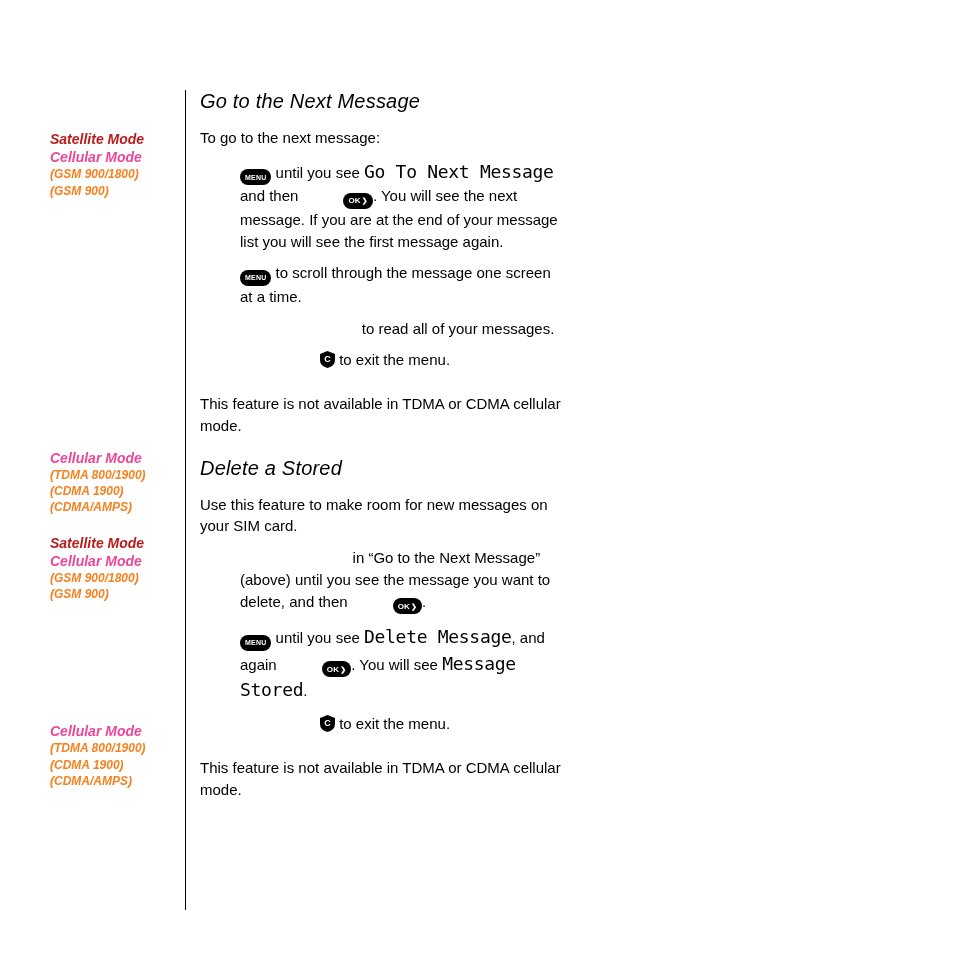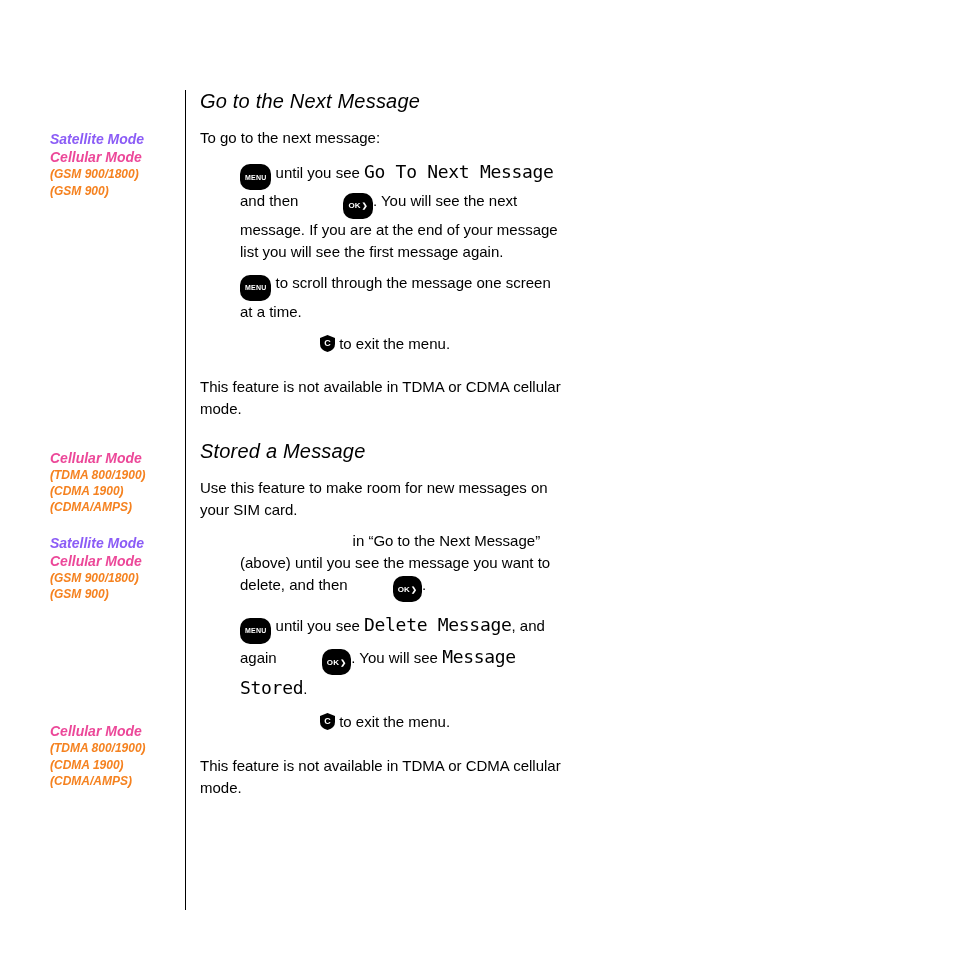--- a/index.html
+++ b/index.html
@@ -25,21 +25,21 @@
     flex: 0 0 1px;
     align-self: stretch;
     min-height: 820px;
   }
   .main {
     flex: 1;
     padding-left: 14px;
     max-width: 380px;
   }
   .side-block { font-weight: 700; font-style: italic; font-size: 14px; line-height: 1.3; }
-  .satellite { color: #8b5cf6; }
+  .satellite { color: #b91c1c; }
   .cellular  { color: #ec4899; }
   .sub       { color: #f58220; font-size: 12px; font-weight: 700; font-style: italic; line-height: 1.35; }
   h2 {
     font-size: 20px;
     font-weight: 400;
     font-style: italic;
     margin-bottom: 14px;
     letter-spacing: 0.2px;
   }
   p.body {
@@ -59,21 +59,21 @@
     letter-spacing: -0.3px;
   }
   
   .pill {
     display: inline-flex;
     align-items: center;
     justify-content: center;
     background: #000;
     color: #fff;
     border-radius: 10px;
-    height: 26px;
+    height: 16px;
     min-width: 26px;
     padding: 0 5px;
     font-size: 7px;
     font-weight: 700;
     line-height: 15px;
     vertical-align: -2px;
     letter-spacing: 0.2px;
   }
   .pill.ok { min-width: 28px; font-size: 8px; border-radius: 10px; }
   .pill.ok::after { content: "\276F"; font-size: 7px; margin-left: 1px; }
@@ -139,35 +139,38 @@
 
 
       <div class="step">
         <span class="pill">MENU</span><span> until you see </span><span class="ui-text">Go To Next Message</span><span> and then </span><span style="visibility:hidden">press </span><span class="pill ok">OK</span><span>. You will see the next message. If you are at the end of your message list you will see the first message again.</span>
       </div>
 
       <div class="step">
         <span class="pill">MENU</span><span> to scroll through the message one screen at a time.</span>
       </div>
 
+      <div class="step">
+        <span style="visibility:hidden">Repeat steps 2–3</span><span> to read all of your messages.</span>
+      </div>
 
       <div class="step" style="margin-left:120px">
         <svg class="c-shield" viewBox="0 0 15 17">
             <path d="M7.5 0 L15 3 L15 9 Q15 15 7.5 17 Q0 15 0 9 L0 3 Z" fill="#000"></path>
             <text x="7.5" y="11" text-anchor="middle" fill="#fff" font-size="9" font-family="Arial" font-weight="700">C</text>
           </svg><span> to exit the menu.</span>
       </div>
 
       <div style="height:12px"></div>
 
       <p class="body">This feature is not available in TDMA or CDMA cellular mode.</p>
 
       <div style="height:10px"></div>
 
-      <h2>Stored a Message</h2>
+      <h2>Delete a Stored</h2>
 
       <p class="body">Use this feature to make room for new messages on your SIM card.</p>
 
       <div class="step">
         <span style="visibility:hidden">Follow the steps</span><span> in “Go to the Next Message” (above) until you see the message you want to delete, and then </span><span style="visibility:hidden">press </span><span class="pill ok">OK</span><span>.</span>
       </div>
 
       <div class="step">
         <span class="pill">MENU</span><span> until you see </span><span class="ui-text">Delete Message</span><span>, and again </span><span style="visibility:hidden">press </span><span class="pill ok">OK</span><span>. You will see </span><span class="ui-text">Message Stored</span><span>.</span>
       </div>

